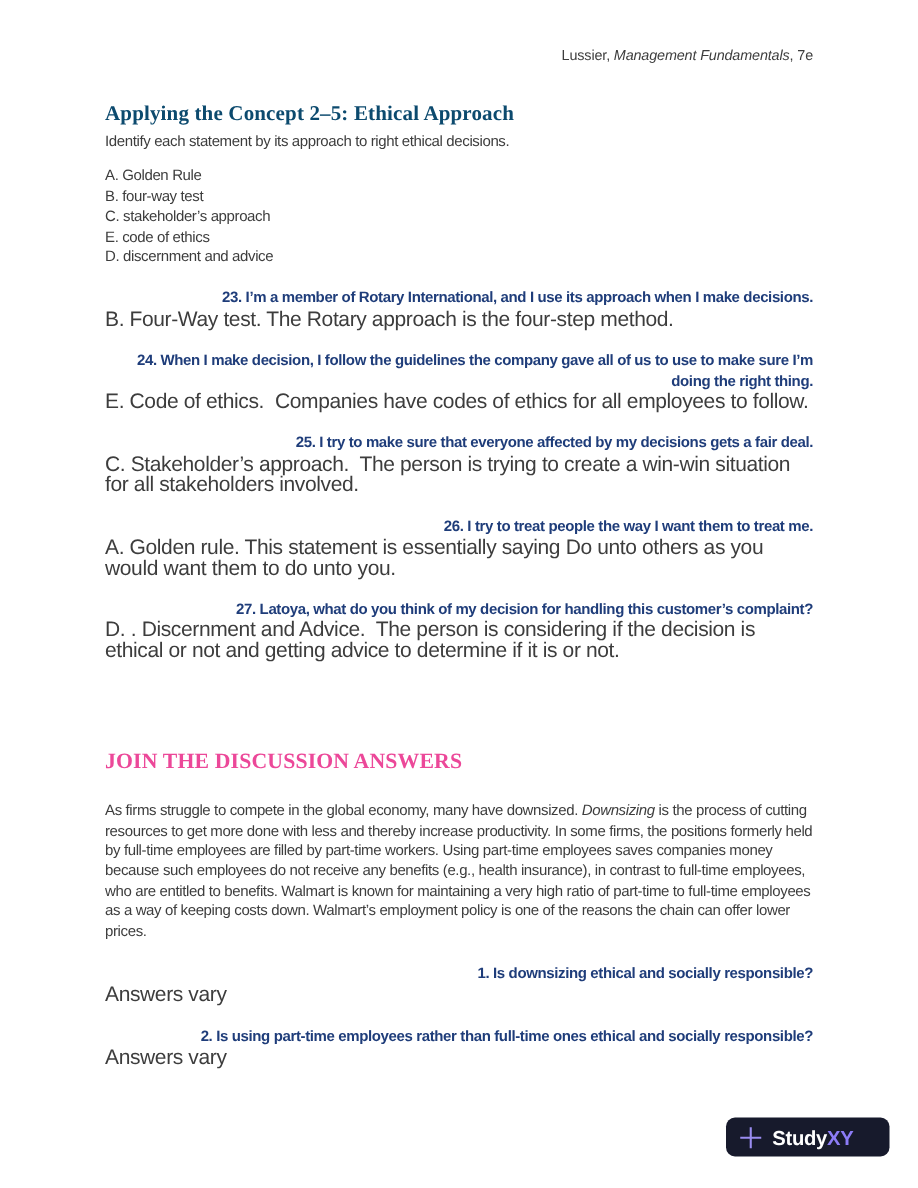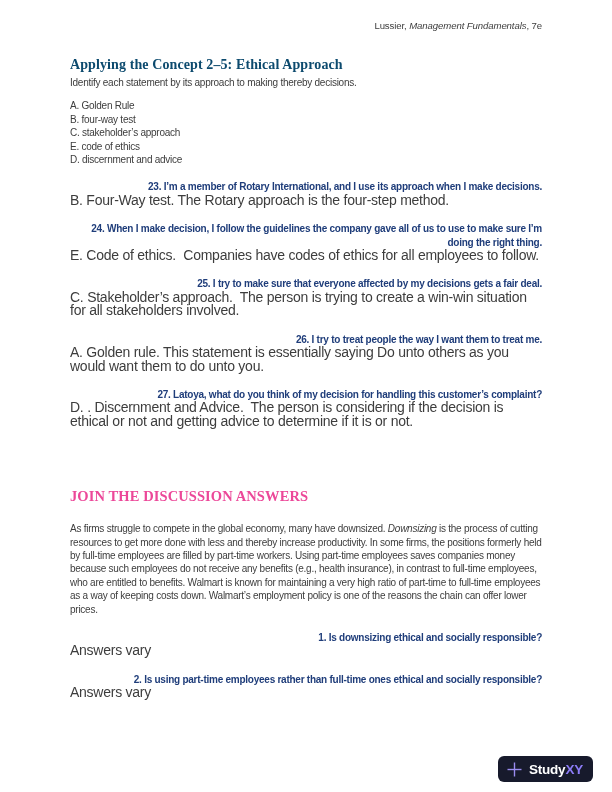--- a/index.html
+++ b/index.html
@@ -6,21 +6,21 @@
   body {
     width: 612px; height: 792px;
     background: #ffffff;
     position: relative;
     overflow: hidden;
     font-family: "Liberation Sans", sans-serif;
     color: #3d3d3d;
   }
   .page {
     position: absolute; inset: 0;
-    padding: 20px 70px 0 70px;
+    padding: 32px 70px 0 70px;
     box-sizing: border-box;
   }
   .doc-header {
     text-align: right;
     font-size: 9.6px;
     color: #3d3d3d;
     letter-spacing: -0.1px;
   }
   .doc-header .italic { font-style: italic; }
 
@@ -81,48 +81,48 @@
   .para {
     margin-top: 17px;
     font-size: 10px;
     line-height: 13.4px;
     letter-spacing: -0.25px;
   }
   .para .italic { font-style: italic; text-align: center; }
 
   .logo {
     position: absolute;
-    right: 19px; bottom: 10px;
+    right: 19px; bottom: 21px;
     height: 26px;
     background: #171a2c;
     border-radius: 6px;
     display: flex;
     align-items: center;
     gap: 6px;
-    padding: 0 10px 0 8px;
+    padding: 0 24px 0 8px;
   }
   .logo .brand {
     font-weight: bold;
     font-size: 13.5px;
     letter-spacing: -0.2px;
   }
   .logo .brand-first { color: #ffffff; }
   .logo .brand-second { color: #8c7cf7; }
 </style>
 </head>
 <body>
 
 <div class="page">
 
   <div class="doc-header">
     <span>Lussier, </span><span class="italic">Management Fundamentals</span><span>, 7e</span>
   </div>
 
   <div class="h-blue">Applying the Concept 2–5: Ethical Approach</div>
-  <div class="body-text intro">Identify each statement by its approach to making thereby decisions.</div>
+  <div class="body-text intro">Identify each statement by its approach to right ethical decisions.</div>
 
   <div class="options body-text">
     <div>A. Golden Rule</div>
     <div>B. four-way test</div>
     <div>C. stakeholder’s approach</div>
     <div>E. code of ethics</div>
     <div>D. discernment and advice</div>
   </div>
 
   <div class="qa-block first">

